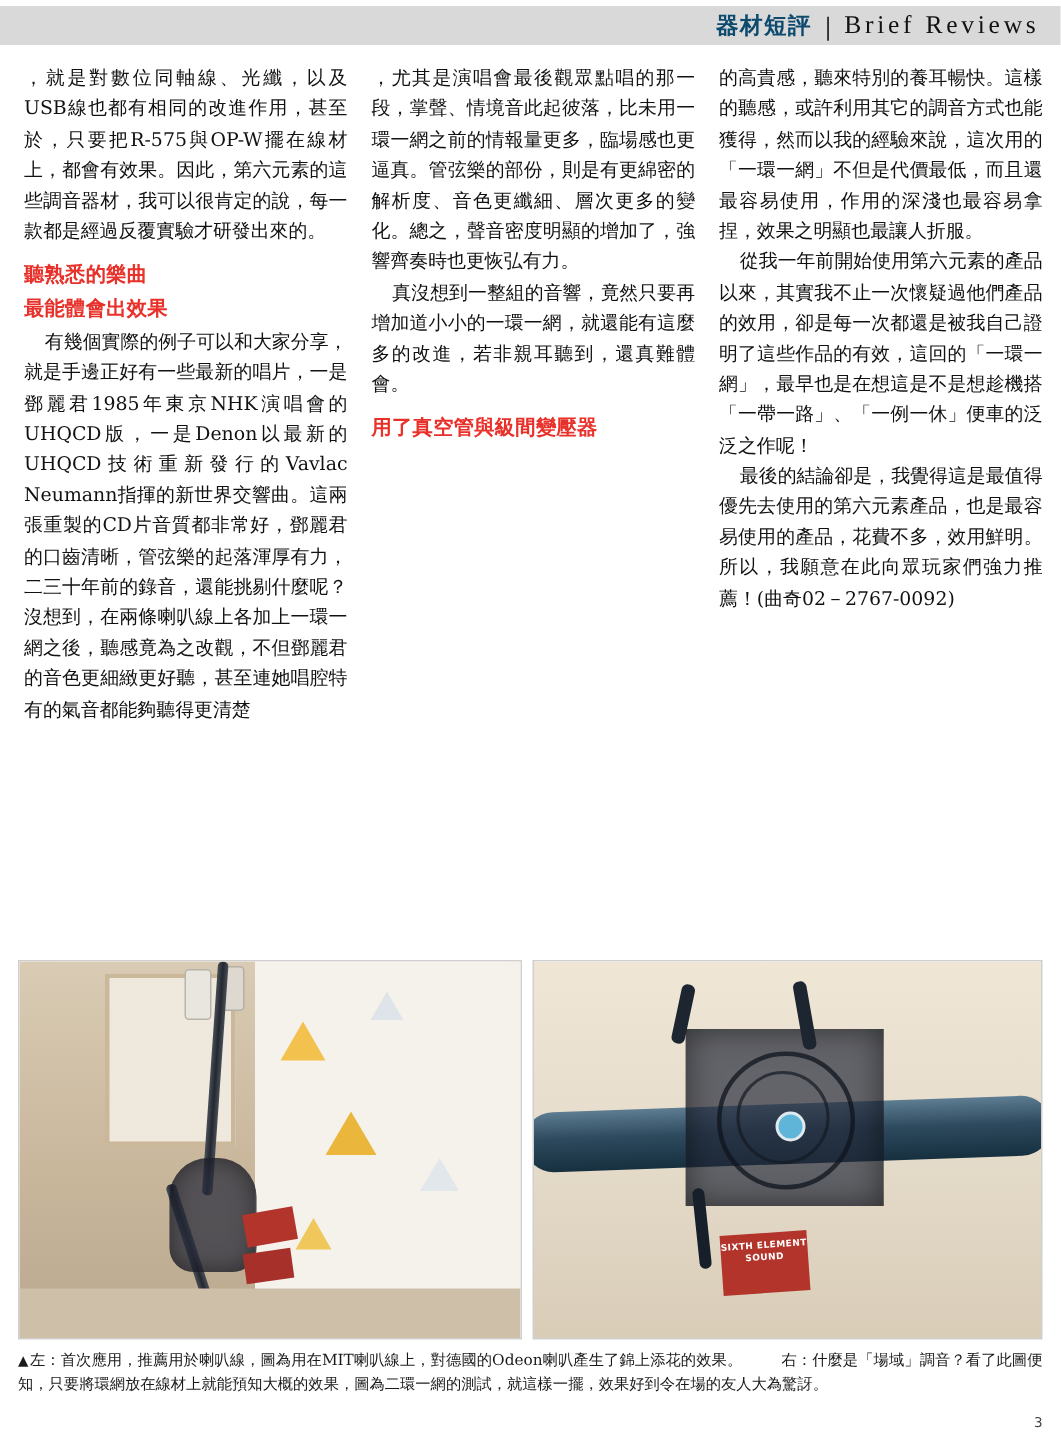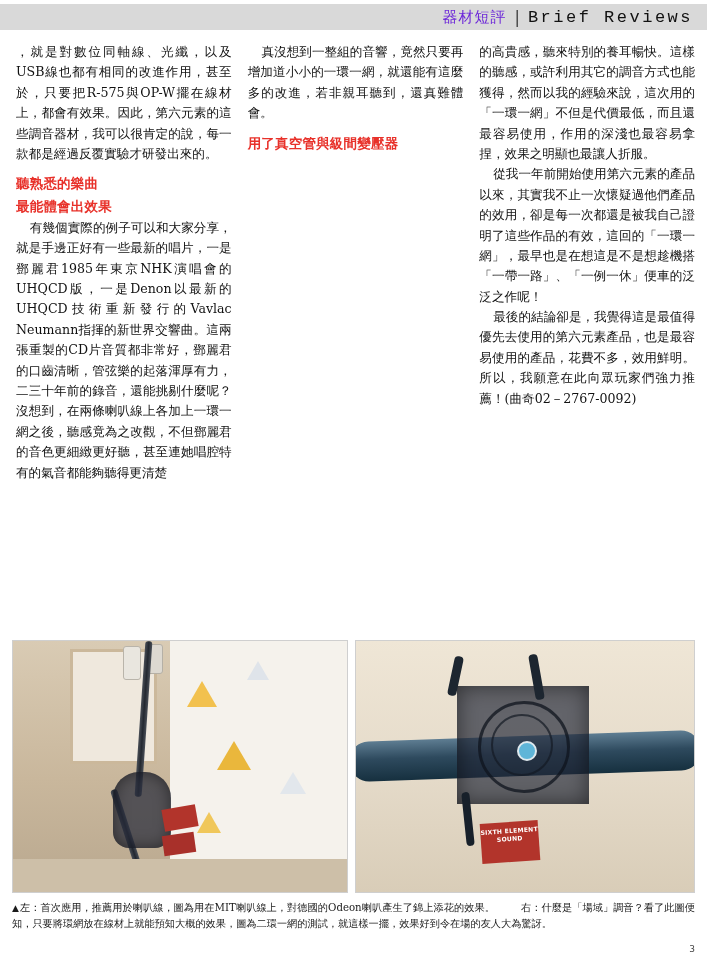--- a/index.html
+++ b/index.html
@@ -32,31 +32,31 @@
     position: absolute;
     top: 4px; right: 14px;
     height: 26px;
     display: flex;
     align-items: center;
     gap: 8px;
   }
   .header-cn {
     font-family: "DejaVu Sans", "Liberation Sans", sans-serif;
     font-size: 15px;
-    font-weight: normal;
-    color: #6d28d9;
+    font-weight: bold;
+    color: #0c4a6e;
     letter-spacing: 1px;
   }
   .header-sep {
     font-size: 16px;
     color: #333;
     font-weight: 300;
   }
   .header-en {
-    font-family: Liberation Mono, monospace;
+    font-family: Liberation Serif, serif;
     font-size: 17px;
     letter-spacing: 2.5px;
     color: #111;
   }
 
   
   .columns {
     position: absolute;
     top: 42px;
     left: 16px;
@@ -319,20 +319,21 @@
 <div class="columns">
 
   <div class="col">
     <p>，就是對數位同軸線、光纖，以及USB線也都有相同的改進作用，甚至於，只要把R-575與OP-W擺在線材上，都會有效果。因此，第六元素的這些調音器材，我可以很肯定的說，每一款都是經過反覆實驗才研發出來的。</p>
     <div class="head-red tight">聽熟悉的樂曲</div>
     <div class="head-red tight" style="margin-top:0">最能體會出效果</div>
     <p class="indent">有幾個實際的例子可以和大家分享，就是手邊正好有一些最新的唱片，一是鄧麗君1985年東京NHK演唱會的UHQCD版，一是Denon以最新的UHQCD技術重新發行的Vavlac Neumann指揮的新世界交響曲。這兩張重製的CD片音質都非常好，鄧麗君的口齒清晰，管弦樂的起落渾厚有力，二三十年前的錄音，還能挑剔什麼呢？沒想到，在兩條喇叭線上各加上一環一網之後，聽感竟為之改觀，不但鄧麗君的音色更細緻更好聽，甚至連她唱腔特有的氣音都能夠聽得更清楚</p>
   </div>
 
   <div class="col">
+    <p>，尤其是演唱會最後觀眾點唱的那一段，掌聲、情境音此起彼落，比未用一環一網之前的情報量更多，臨場感也更逼真。管弦樂的部份，則是有更綿密的解析度、音色更纖細、層次更多的變化。總之，聲音密度明顯的增加了，強響齊奏時也更恢弘有力。</p>
     <p class="indent">真沒想到一整組的音響，竟然只要再增加道小小的一環一網，就還能有這麼多的改進，若非親耳聽到，還真難體會。</p>
     <div class="head-red">用了真空管與級間變壓器</div>
   </div>
 
   <div class="col">
     <p>的高貴感，聽來特別的養耳暢快。這樣的聽感，或許利用其它的調音方式也能獲得，然而以我的經驗來說，這次用的「一環一網」不但是代價最低，而且還最容易使用，作用的深淺也最容易拿捏，效果之明顯也最讓人折服。</p>
     <p class="indent">從我一年前開始使用第六元素的產品以來，其實我不止一次懷疑過他們產品的效用，卻是每一次都還是被我自己證明了這些作品的有效，這回的「一環一網」，最早也是在想這是不是想趁機搭「一帶一路」、「一例一休」便車的泛泛之作呢！</p>
     <p class="indent">最後的結論卻是，我覺得這是最值得優先去使用的第六元素產品，也是最容易使用的產品，花費不多，效用鮮明。所以，我願意在此向眾玩家們強力推薦！(曲奇02－2767-0092)</p>
   </div>
 

